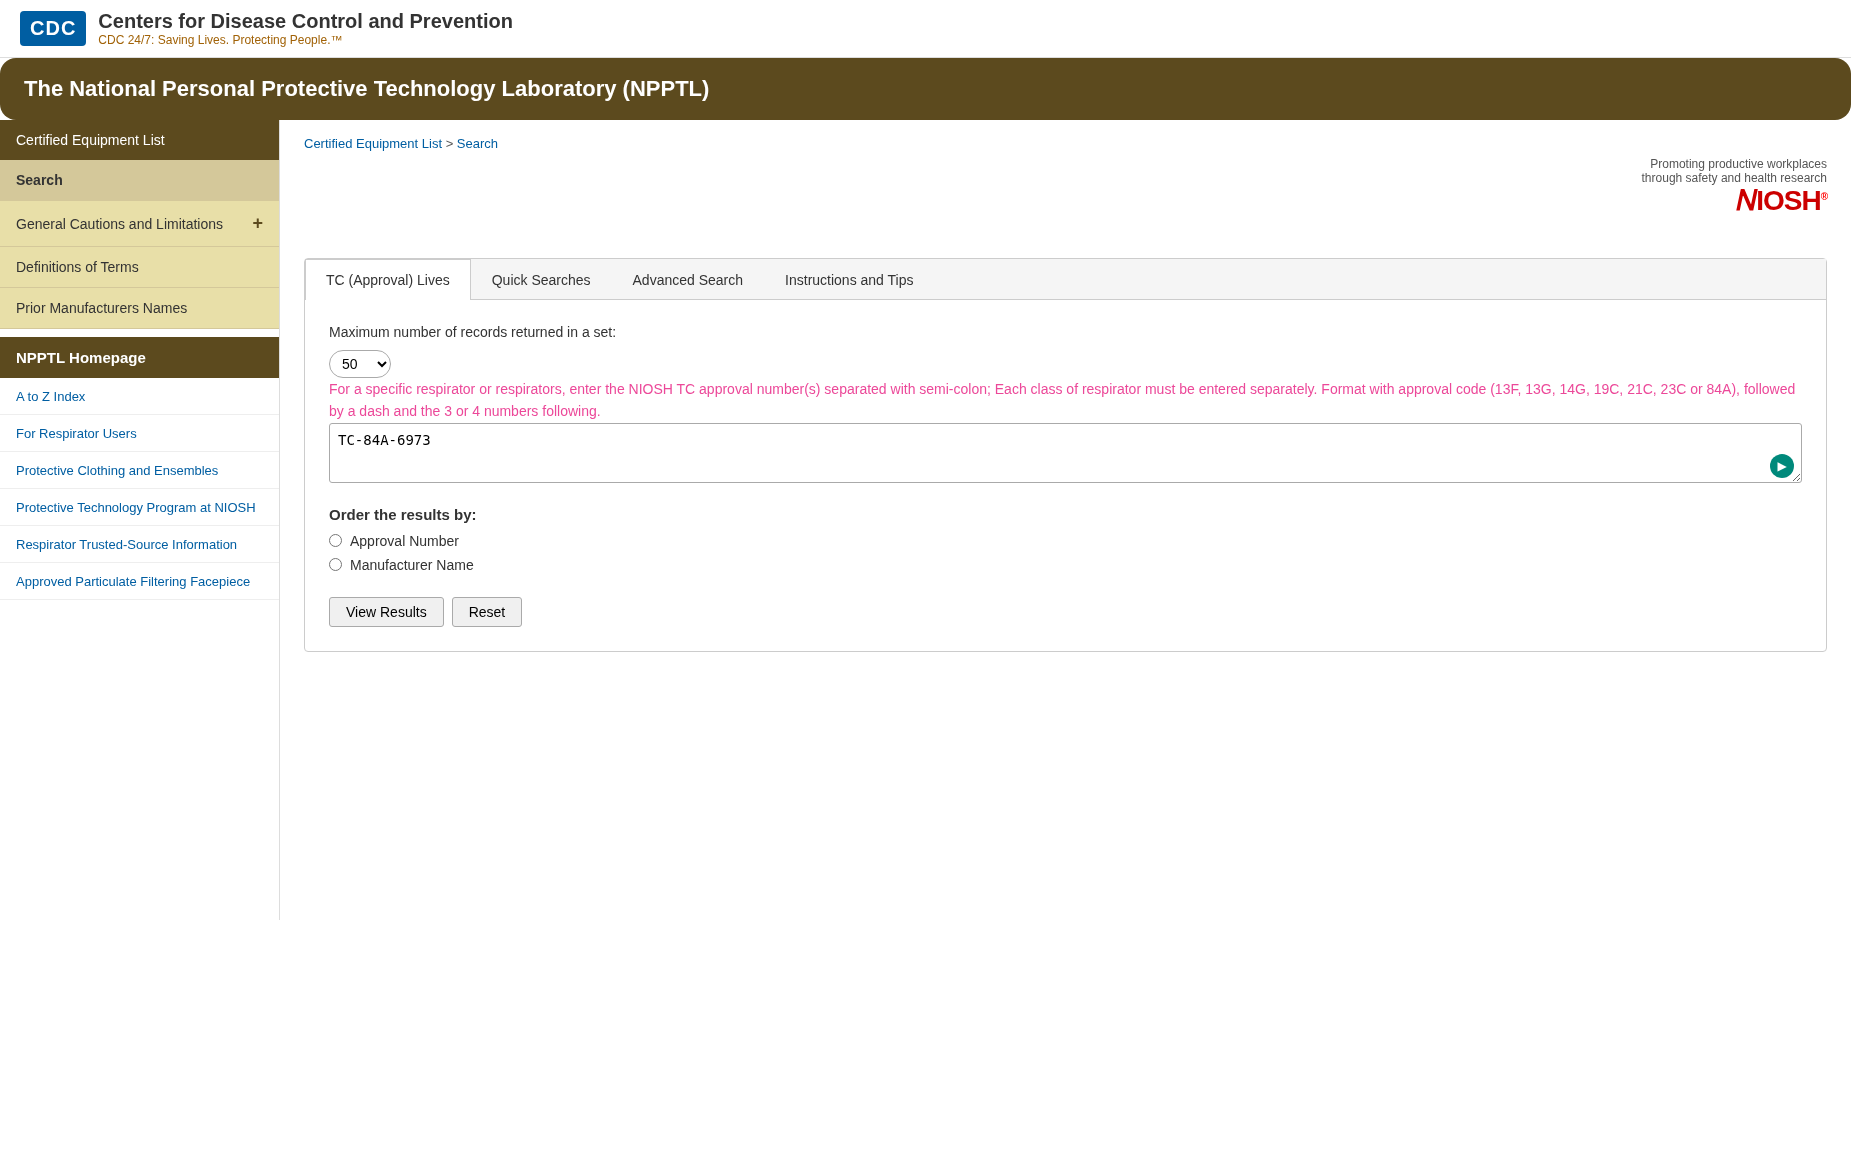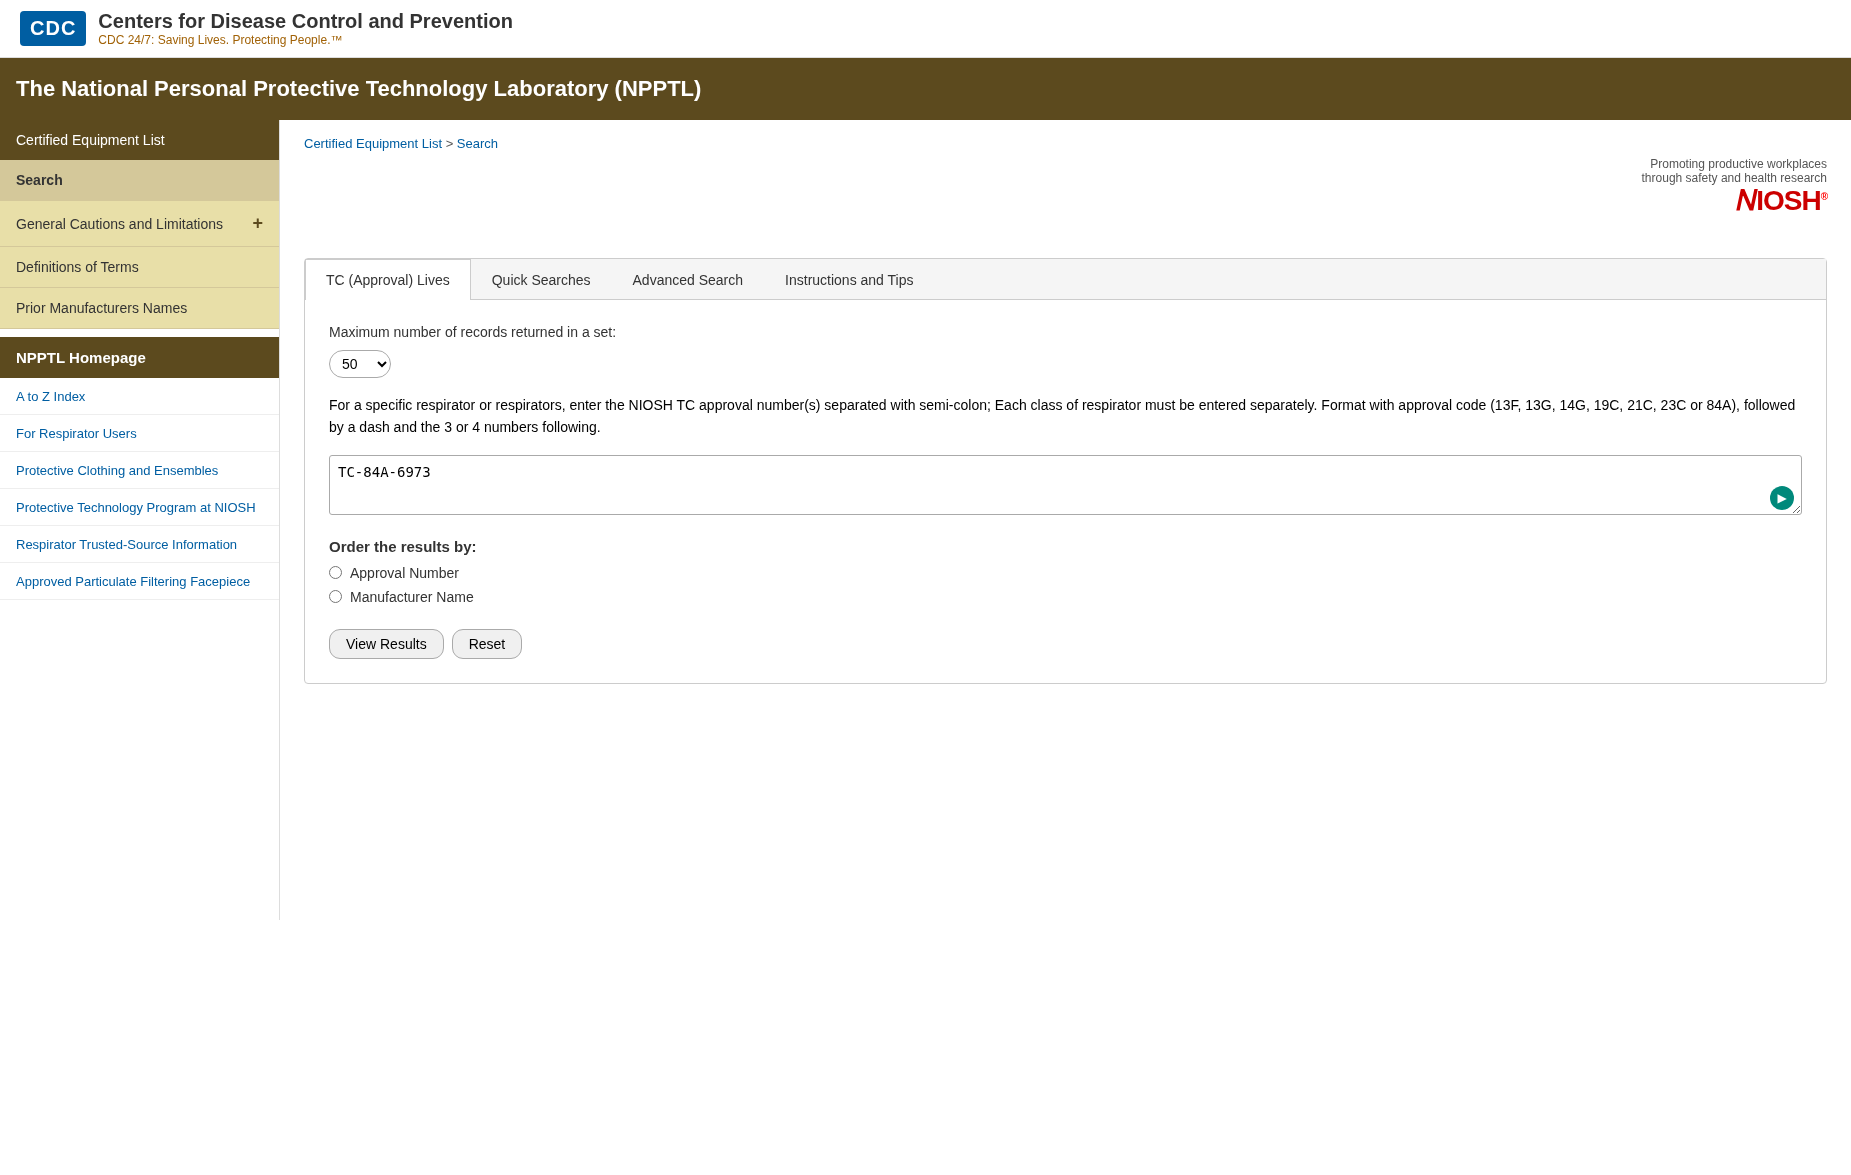--- a/index.html
+++ b/index.html
@@ -6,21 +6,21 @@
     body { font-family: Arial, sans-serif; font-size: 14px; color: #333; background: #fff; }
 
     
     .header { display: flex; align-items: center; padding: 10px 20px; border-bottom: 1px solid #ddd; background: #fff; }
     .cdc-logo { display: flex; align-items: center; gap: 12px; }
     .cdc-logo-box { background: #005ea2; color: #fff; font-weight: bold; font-size: 20px; padding: 6px 10px; border-radius: 4px; letter-spacing: 1px; }
     .cdc-logo-text h1 { font-size: 20px; font-weight: bold; color: #333; }
     .cdc-logo-text p { font-size: 12px; color: #a16207; }
 
     
-    .banner { background: #5c4a1e; color: #fff; padding: 18px 16px; font-size: 22px; font-weight: bold; }
+    .banner { background: #5c4a1e; color: #fff; padding: 18px 24px; font-size: 22px; font-weight: bold; border-radius: 16px; }
 
     
     .layout { display: flex; min-height: 800px; }
 
     
     .sidebar { width: 280px; flex-shrink: 0; background: #fff; border-right: 1px solid #ddd; }
     .sidebar-header { background: #5c4a1e; color: #fff; padding: 12px 16px; font-size: 14px; }
     .sidebar-item { padding: 12px 16px; border-bottom: 1px solid #d4c89a; cursor: pointer; display: flex; justify-content: space-between; align-items: center; }
     .sidebar-item.active { background: #d4c89a; font-weight: bold; }
     .sidebar-item:not(.active) { background: #e8dfa8; }
@@ -48,34 +48,34 @@
     .tabs { display: flex; border-bottom: 1px solid #ccc; background: #f5f5f5; }
     .tab { padding: 12px 20px; cursor: pointer; font-size: 14px; border: 1px solid transparent; border-bottom: none; margin-bottom: -1px; }
     .tab.active { background: #fff; border-color: #ccc; border-bottom-color: #fff; font-weight: normal; }
 
     
     .tab-content { padding: 24px; }
 
     .max-records-label { font-size: 14px; margin-bottom: 10px; }
     .records-select { padding: 4px 8px; border: 1px solid #aaa; border-radius: 14px; font-size: 14px; background: #fff; }
 
-    .description-text { font-size: 14px; line-height: 1.6; margin: 16px 0; color: #000000; }
+    .description-text { font-size: 14px; line-height: 1.6; margin: 0 0; color: #ec4899; }
 
     .tc-textarea { width: 100%; height: 60px; border: 1px solid #aaa; border-radius: 3px; padding: 8px; font-size: 14px; resize: vertical; position: relative; }
     .textarea-wrapper { position: relative; }
     .textarea-icon { position: absolute; bottom: 8px; right: 8px; width: 24px; height: 24px; background: #00897b; border-radius: 50%; display: flex; align-items: center; justify-content: center; color: #fff; font-size: 12px; }
 
     .order-section { margin-top: 20px; }
     .order-label { font-weight: bold; font-size: 15px; margin-bottom: 10px; }
     .radio-group { display: flex; flex-direction: column; gap: 8px; }
     .radio-item { display: flex; align-items: center; gap: 8px; font-size: 14px; }
     .radio-item input[type="radio"] { cursor: pointer; }
 
     .button-row { margin-top: 24px; display: flex; gap: 8px; }
-    .btn { padding: 6px 16px; font-size: 14px; cursor: pointer; border: 1px solid #aaa; background: #f0f0f0; border-radius: 11px; text-align: right; }
+    .btn { padding: 6px 16px; font-size: 14px; cursor: pointer; border: 1px solid #aaa; background: #f0f0f0; border-radius: 3px; text-align: right; }
 
     .plus-icon { font-size: 18px; font-weight: bold; color: #5c4a1e; }
 
     .clearfix::after { content: ""; display: table; clear: both; }
   </style>
 </head>
 <body>
 
 <div class="header">
   <div class="cdc-logo">

